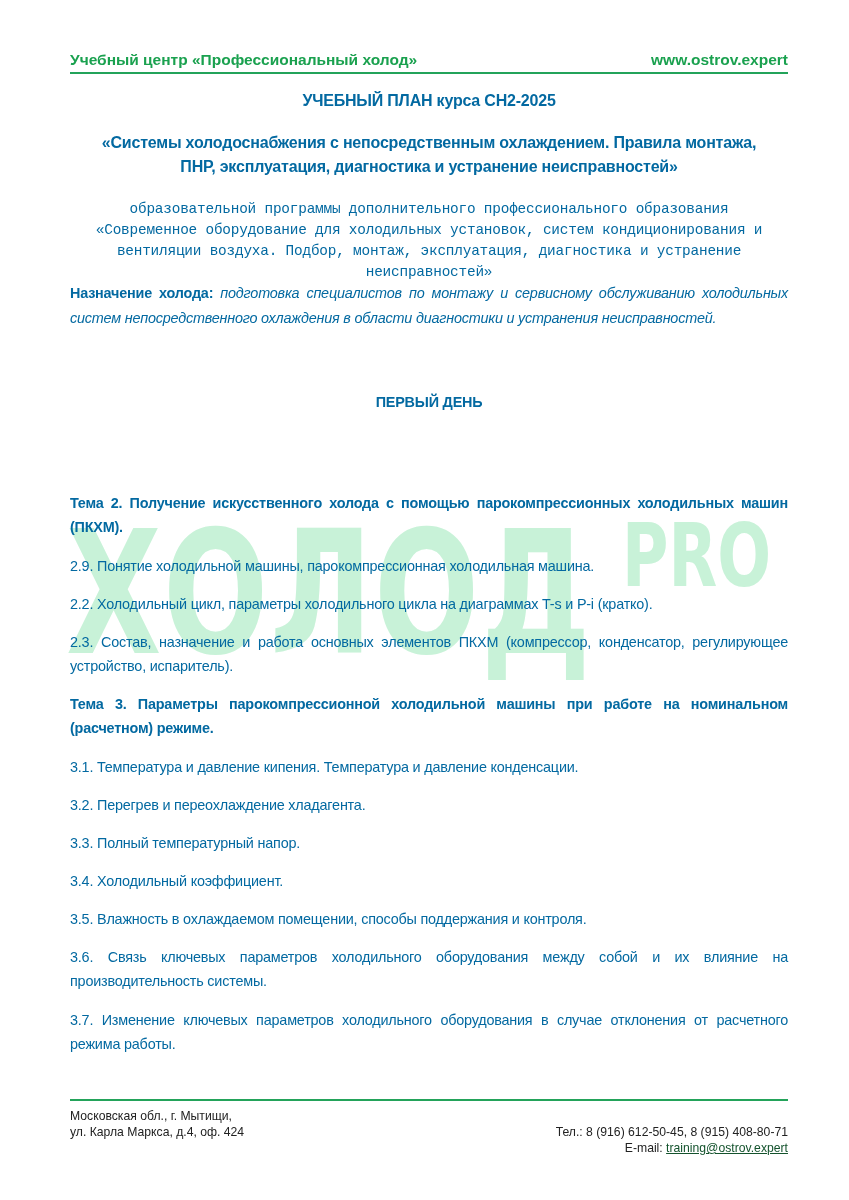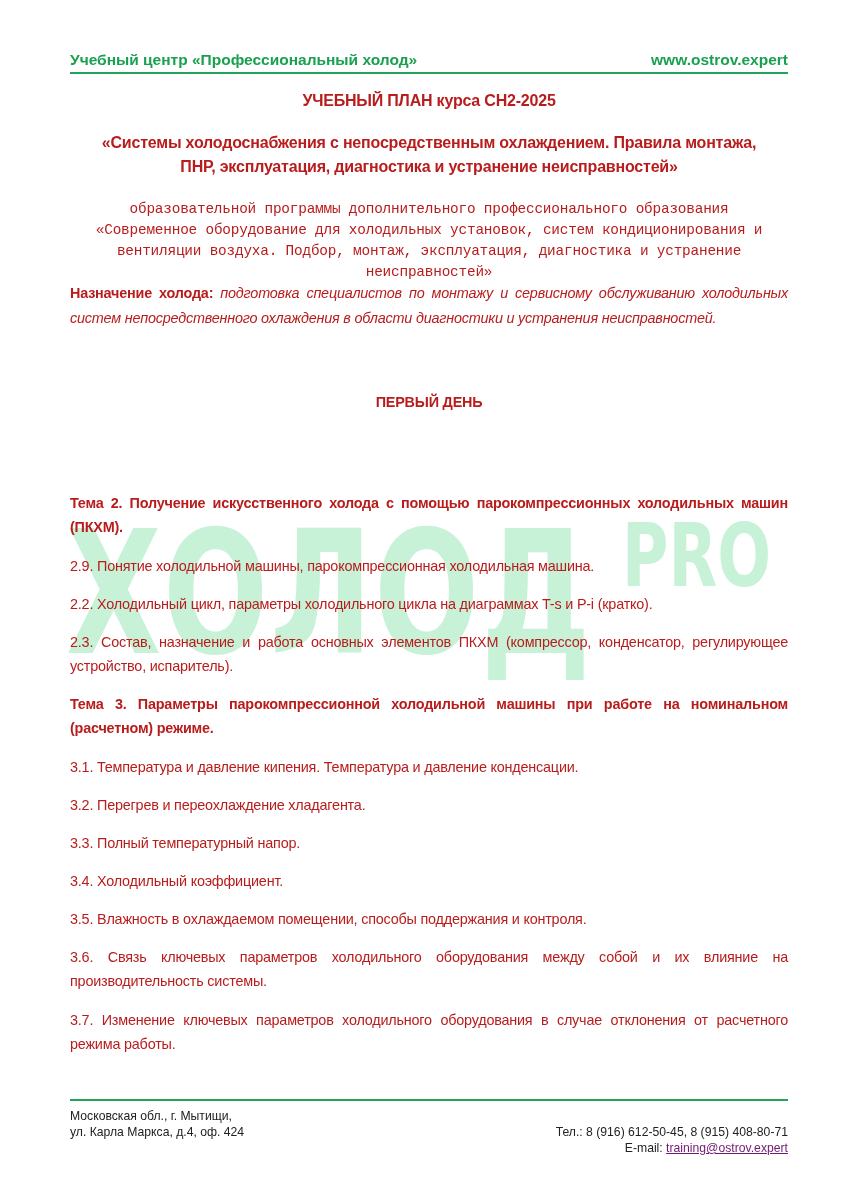--- a/index.html
+++ b/index.html
@@ -5,33 +5,33 @@
     html, body { margin: 0; padding: 0; background: #ffffff; }
     body { width: 849px; height: 1200px; position: relative; overflow: hidden; }
     .page { position: absolute; left: 0; top: 0; width: 849px; height: 1200px; }
     .watermark { position: absolute; z-index: 0; color: #c8f2d8; font-family: "DejaVu Sans", sans-serif; font-weight: bold; white-space: nowrap; line-height: 1; }
     .wm-main { left: 66px; top: 508px; font-size: 172px; transform: scaleX(0.72); transform-origin: left top; letter-spacing: 2px; }
     .wm-sup { left: 622px; top: 512px; font-size: 88px; transform: scaleX(0.72); transform-origin: left top; }
     .hdr { position: absolute; left: 70px; top: 51px; width: 718px; height: 20px; font-family: "Liberation Sans", sans-serif; font-weight: bold; font-size: 15.5px; color: #1aa14f; z-index: 1; }
     .hdr .left { position: absolute; left: 0; top: 0; text-align: center; }
     .hdr .right { position: absolute; right: 0; top: 0; }
     .rule { position: absolute; left: 70px; width: 718px; height: 2px; background: #23a35a; z-index: 1; }
-    .body-text { position: absolute; left: 70px; width: 718px; font-family: "Liberation Sans", sans-serif; font-size: 14.4px; color: #b91c1c; z-index: 1; letter-spacing: -0.2px; }
+    .body-text { position: absolute; left: 70px; width: 718px; font-family: "Liberation Sans", sans-serif; font-size: 14.4px; color: #0369a1; z-index: 1; letter-spacing: -0.2px; }
     .center { text-align: center; }
     .justify { text-align: justify; }
     .bold { font-weight: bold; }
     .italic { font-style: italic; }
     .title { font-size: 16px; font-weight: bold; }
     .subtitle { font-size: 16px; font-weight: bold; line-height: 24px; }
     .lh25 { line-height: 25px; }
     .lh24 { line-height: 24px; }
     .footer { position: absolute; left: 70px; width: 718px; top: 1108px; font-family: "Liberation Sans", sans-serif; font-size: 12.2px; color: #222; line-height: 16px; z-index: 1; }
     .footer .fl { position: absolute; left: 0; top: 0; }
     .footer .fr { position: absolute; right: 0; top: 16px; text-align: right; }
-    .footer a { color: #701a75; text-decoration: underline; }
+    .footer a { color: #14532d; text-decoration: underline; }
   </style>
 </head>
 <body>
 
 <div class="page">
 
   <div class="watermark wm-main">ХОЛОД</div>
   <div class="watermark wm-sup">PRO</div>
 
   <div class="hdr">

